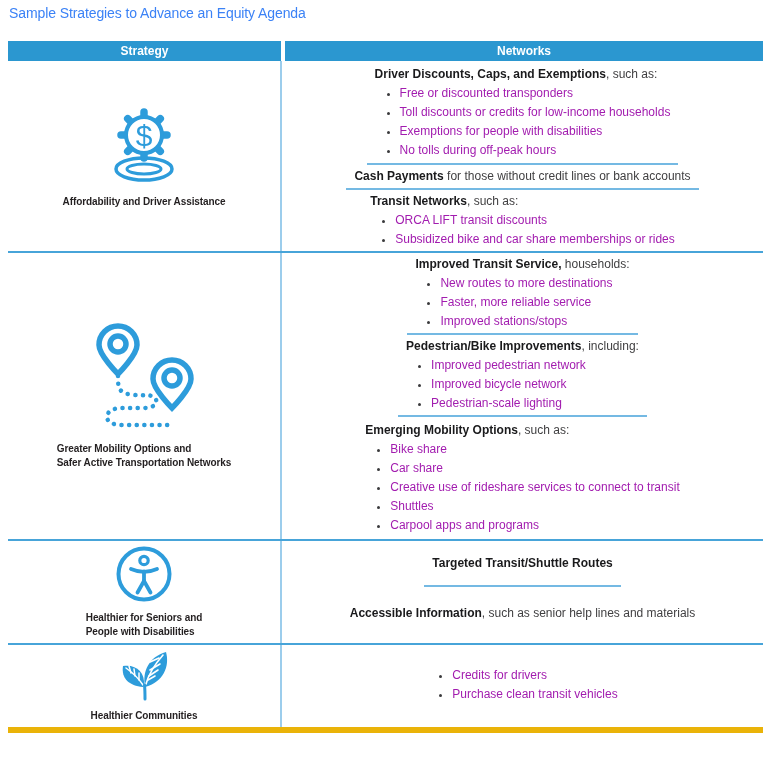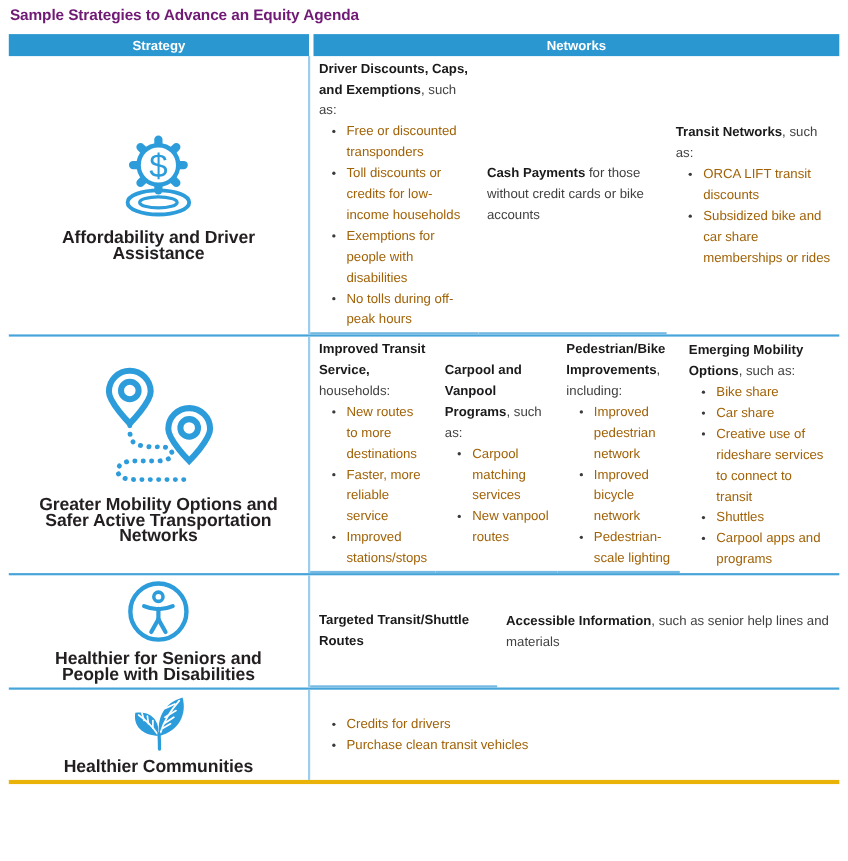--- a/index.html
+++ b/index.html
@@ -1,37 +1,37 @@
 <!DOCTYPE html>
 <html><head>
 <meta charset="utf-8">
 <style>
   html,body{margin:0;padding:0;background:#ffffff;width:771px;}
   body{font-family:"Liberation Sans", sans-serif;-webkit-font-smoothing:antialiased;}
   .page{width:771px;box-sizing:border-box;}
-  .page-title{font-size:14px;font-weight:bold;color:#701a75;margin:5px 0 0 9px;letter-spacing:-0.1px;}
-  .table{margin:10px 8px 0 8px;width:755px;border-bottom:4px solid #eab308;}
+  .page-title{font-size:14px;font-weight:normal;color:#3b82f6;margin:5px 0 0 9px;letter-spacing:-0.1px;}
+  .table{margin:20px 8px 0 8px;width:755px;border-bottom:6px solid #eab308;}
   
   .thead{display:flex;height:20px;}
   .th{background:#2B97D0;color:#ffffff;font-size:12px;font-weight:bold;display:flex;align-items:center;justify-content:center;}
   .th-strategy{width:273px;}
   .th-gap{width:4px;background:#ffffff;}
   .th-examples{flex:1;}
   
   .trow{display:flex;}
   .trow + .trow{border-top:2px solid #47A4D9;}
   .strategy-cell{width:274px;border-right:2px solid #9CCDEC;display:flex;flex-direction:column;align-items:center;justify-content:center;box-sizing:border-box;padding:4px 6px;}
-  .strategy-label{margin-top:8px;text-align:center;font-size:16px;font-weight:bold;color:#231F20;line-height:14px;letter-spacing:-0.1px;}
-  .examples-cell{flex:1;display:flex;flex-direction:row;}
+  .strategy-label{margin-top:8px;text-align:left;font-size:10px;font-weight:bold;color:#231F20;line-height:14px;letter-spacing:-0.1px;}
+  .examples-cell{flex:1;display:flex;flex-direction:column;align-items:center;}
   .sub{padding:2px 8px;display:flex;flex-direction:column;justify-content:center;box-sizing:border-box;}
   .sub:not(:last-child){border-bottom:2px solid #74B9E3;}
   .ex-head{margin:0;font-size:12px;line-height:19px;color:#414042;}
   .ex-head b{color:#1A1A1C;}
   ul{margin:0;padding-left:25px;list-style:disc;}
-  li{font-size:12px;line-height:19px;color:#a16207;}
+  li{font-size:12px;line-height:19px;color:#a21caf;}
   li::marker{color:#3A3A3C;font-size:11px;}
   
   .r0 .sub0{min-height:104px}.r0 .sub2{min-height:59px}
   .r1 .sub3{min-height:122px}
   .r2 .sub0{min-height:53px}.r2 .sub1{min-height:46px}
   .r3 .sub0{min-height:79px}
   .icon{display:block;line-height:0;}
 </style>
 </head>
 <body>
@@ -71,21 +71,21 @@
             <div class="sub sub0">
               <p class="ex-head"><b>Driver Discounts, Caps, and Exemptions</b><span>, such as:</span></p>
               <ul>
                 <li>Free or discounted transponders</li>
                 <li>Toll discounts or credits for low-income households</li>
                 <li>Exemptions for people with disabilities</li>
                 <li>No tolls during off-peak hours</li>
               </ul>
             </div>
             <div class="sub sub1">
-              <p class="ex-head"><b>Cash Payments</b><span> for those without credit cards or bike accounts</span></p>
+              <p class="ex-head"><b>Cash Payments</b><span> for those without credit lines or bank accounts</span></p>
             </div>
             <div class="sub sub2">
               <p class="ex-head"><b>Transit Networks</b><span>, such as:</span></p>
               <ul>
                 <li>ORCA LIFT transit discounts</li>
                 <li>Subsidized bike and car share memberships or rides</li>
               </ul>
             </div>
           </div>
         </div>
@@ -105,27 +105,20 @@
               <div>Safer Active Transportation Networks</div>
             </div>
           </div>
           <div class="examples-cell">
             <div class="sub sub0">
               <p class="ex-head"><b>Improved Transit Service,</b><span> households:</span></p>
               <ul>
                 <li>New routes to more destinations</li>
                 <li>Faster, more reliable service</li>
                 <li>Improved stations/stops</li>
-              </ul>
-            </div>
-            <div class="sub sub1">
-              <p class="ex-head"><b>Carpool and Vanpool Programs</b><span>, such as:</span></p>
-              <ul>
-                <li>Carpool matching services</li>
-                <li>New vanpool routes</li>
               </ul>
             </div>
             <div class="sub sub2">
               <p class="ex-head"><b>Pedestrian/Bike Improvements</b><span>, including:</span></p>
               <ul>
                 <li>Improved pedestrian network</li>
                 <li>Improved bicycle network</li>
                 <li>Pedestrian-scale lighting</li>
               </ul>
             </div>

